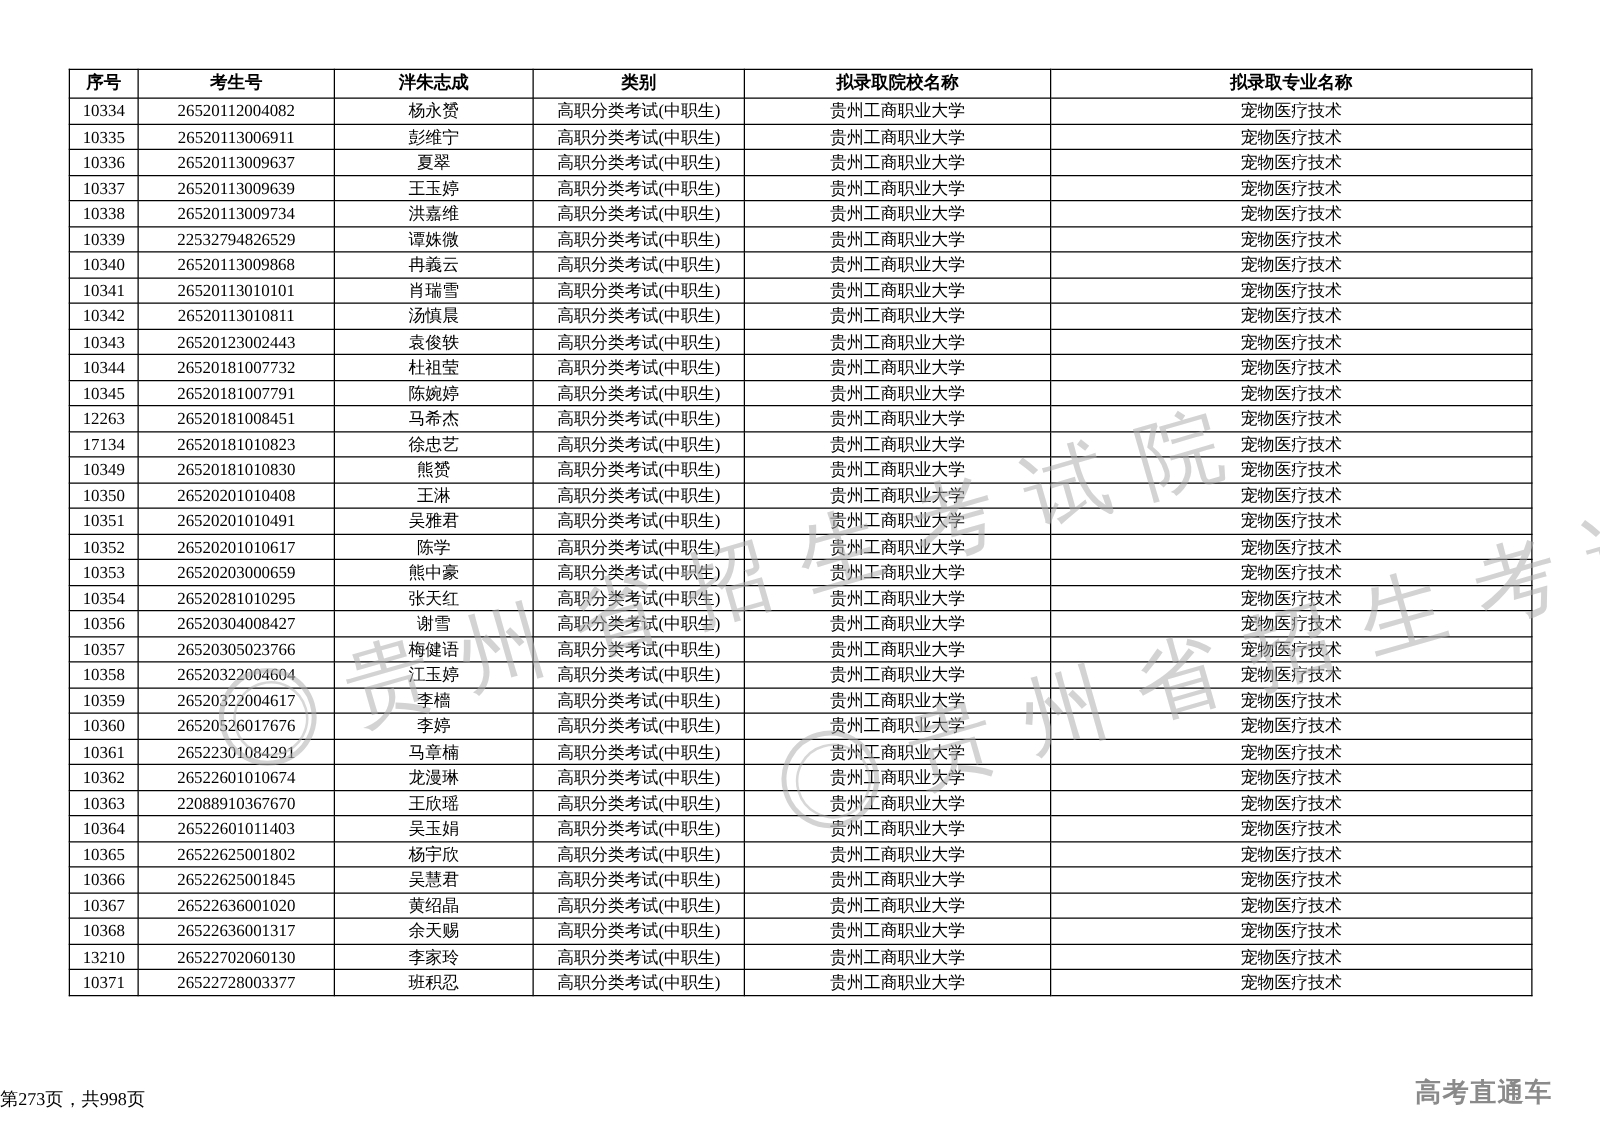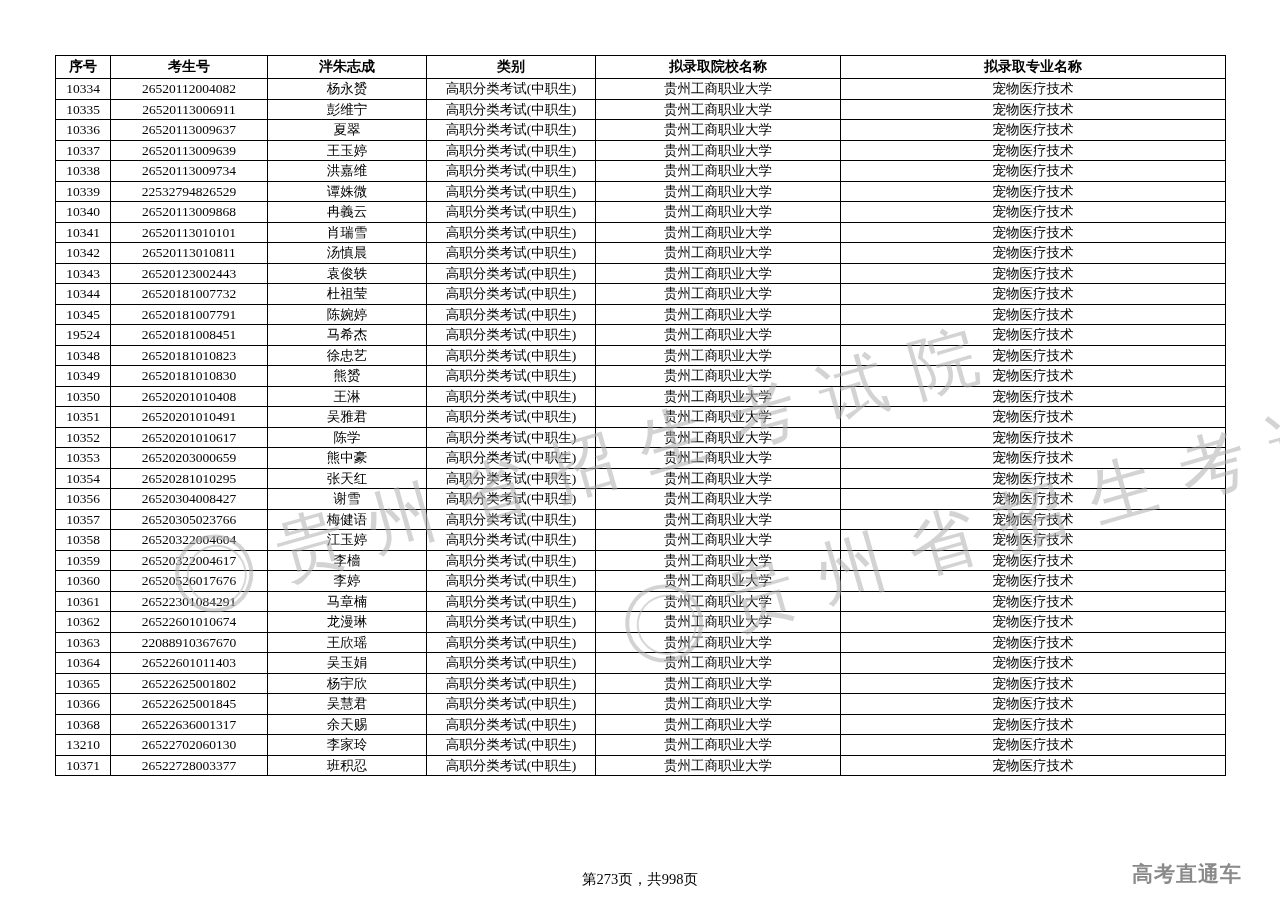--- a/index.html
+++ b/index.html
@@ -75,21 +75,20 @@
     border: 2px solid rgba(175,175,175,0.5);
     border-radius: 50%;
   }
   .wm-1 { left: 160px; top: 420px; }
   .wm-2 { left: 610px; top: 470px; }
   .footer-page {
     position: absolute;
     left: 0;
     right: 0;
     top: 870px;
-    text-align: center;
     font-size: 14.5px;
     color: #000;
   }
   .brand {
     position: absolute;
     right: 38px;
     top: 860px;
     font-size: 21px;
     color: #8a8a8a;
     font-weight: bold;
@@ -213,29 +212,29 @@
         </tr>
         <tr>
           <td>10345</td>
           <td>26520181007791</td>
           <td>陈婉婷</td>
           <td>高职分类考试(中职生)</td>
           <td>贵州工商职业大学</td>
           <td>宠物医疗技术</td>
         </tr>
         <tr>
-          <td>19524</td>
+          <td>12263</td>
           <td>26520181008451</td>
           <td>马希杰</td>
           <td>高职分类考试(中职生)</td>
           <td>贵州工商职业大学</td>
           <td>宠物医疗技术</td>
         </tr>
         <tr>
-          <td>10348</td>
+          <td>17134</td>
           <td>26520181010823</td>
           <td>徐忠艺</td>
           <td>高职分类考试(中职生)</td>
           <td>贵州工商职业大学</td>
           <td>宠物医疗技术</td>
         </tr>
         <tr>
           <td>10349</td>
           <td>26520181010830</td>
           <td>熊赟</td>
@@ -360,20 +359,28 @@
           <td>26522625001802</td>
           <td>杨宇欣</td>
           <td>高职分类考试(中职生)</td>
           <td>贵州工商职业大学</td>
           <td>宠物医疗技术</td>
         </tr>
         <tr>
           <td>10366</td>
           <td>26522625001845</td>
           <td>吴慧君</td>
+          <td>高职分类考试(中职生)</td>
+          <td>贵州工商职业大学</td>
+          <td>宠物医疗技术</td>
+        </tr>
+        <tr>
+          <td>10367</td>
+          <td>26522636001020</td>
+          <td>黄绍晶</td>
           <td>高职分类考试(中职生)</td>
           <td>贵州工商职业大学</td>
           <td>宠物医疗技术</td>
         </tr>
         <tr>
           <td>10368</td>
           <td>26522636001317</td>
           <td>余天赐</td>
           <td>高职分类考试(中职生)</td>
           <td>贵州工商职业大学</td>

